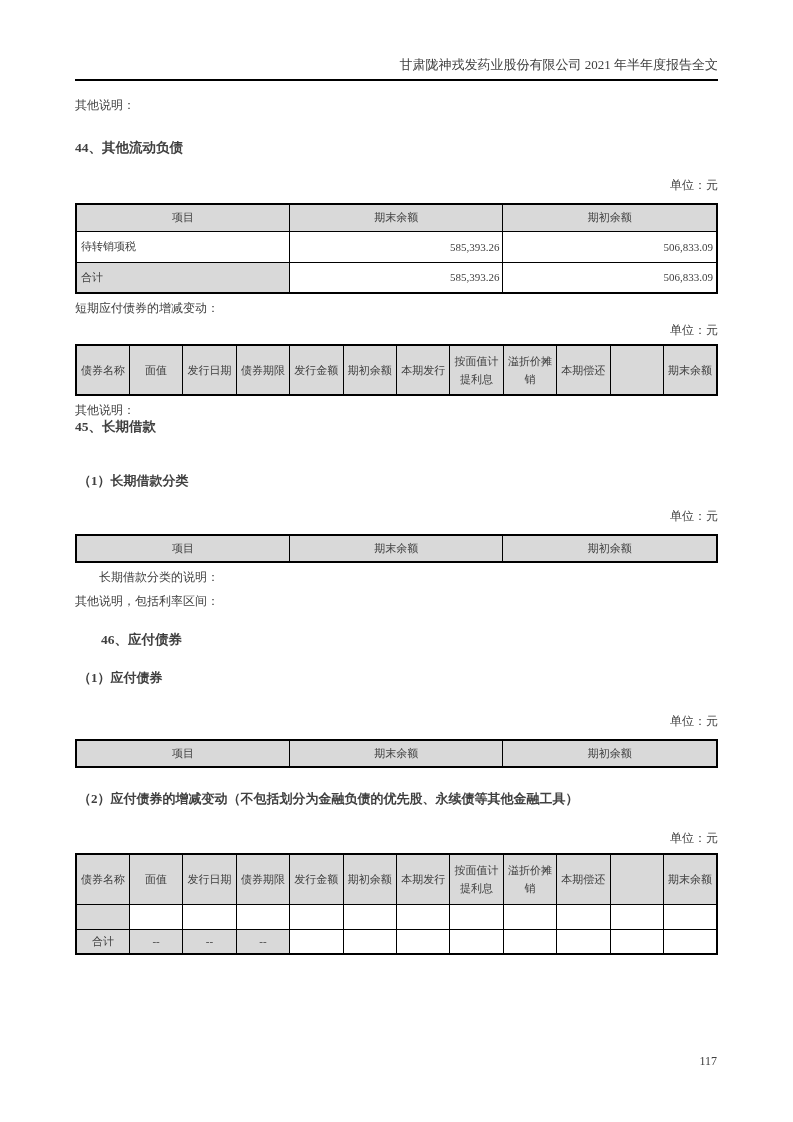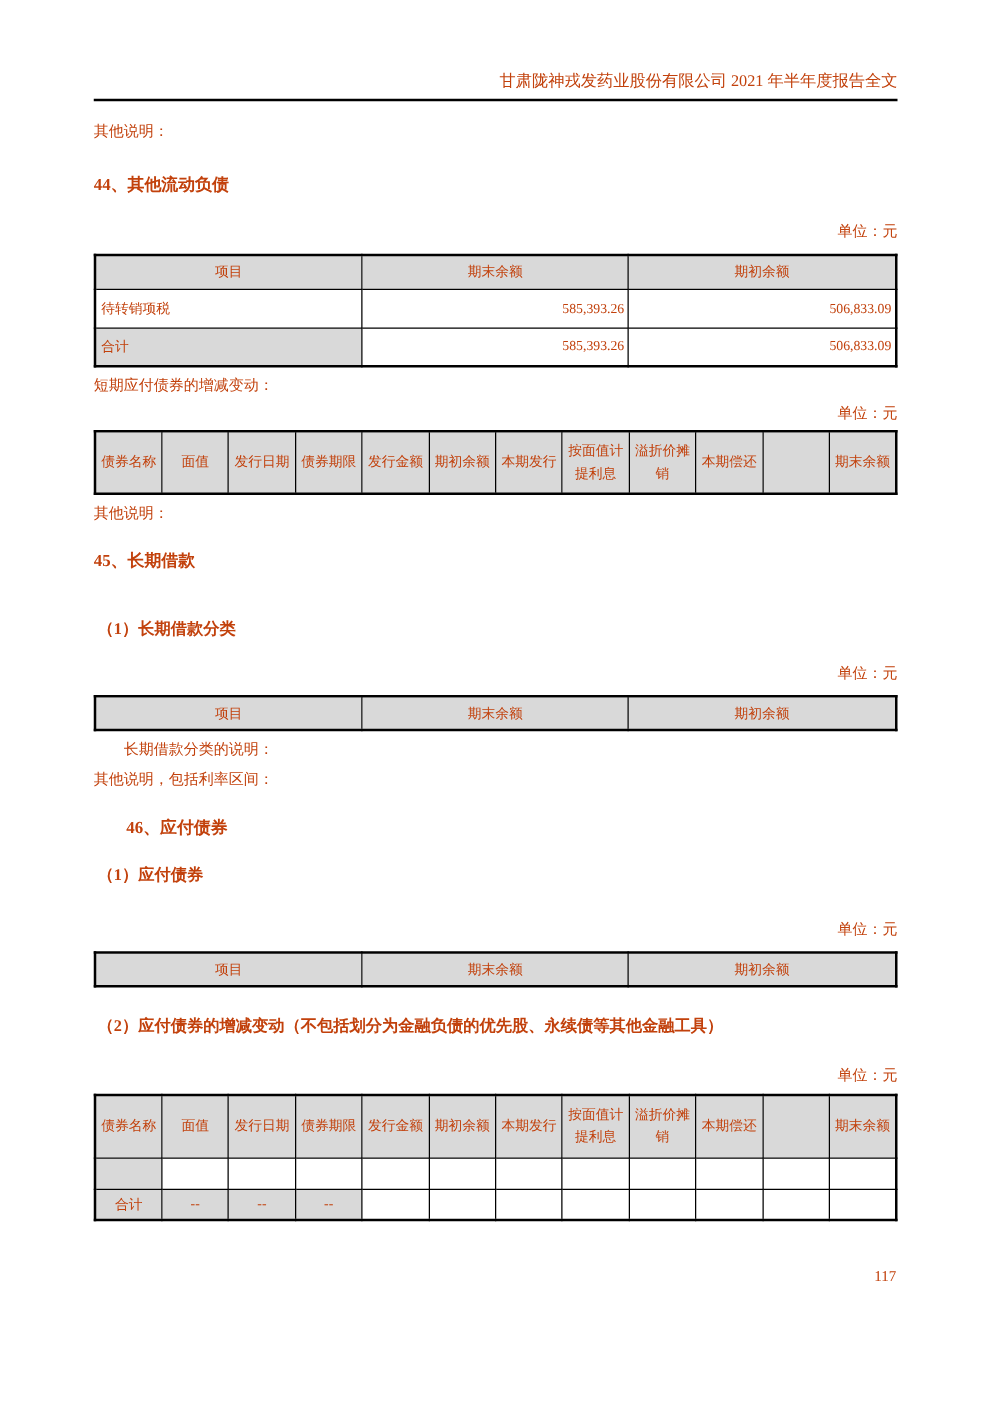--- a/index.html
+++ b/index.html
@@ -3,21 +3,21 @@
 <meta charset="utf-8">
 <style>
   * { margin: 0; padding: 0; box-sizing: border-box; }
   html, body { background: #ffffff; }
   .page {
     position: relative;
     width: 793px;
     height: 1122px;
     background: #ffffff;
     font-family: "Liberation Serif", "DejaVu Serif", serif;
-    color: #c2410c;
+    color: #404040;
     padding: 0 75px;
     overflow: hidden;
   }
   .doc-header {
     padding-top: 56px;
     padding-bottom: 5px;
     border-bottom: 2px solid #000000;
     text-align: right;
     font-size: 13px;
     line-height: 18px;
@@ -69,36 +69,36 @@
   }
   .bond td { height: 25px; padding: 1px 2px; }
   .bond td.ctr { text-align: center; }
   .m-s44-head { margin-top: 26px; }
   .m-unit1 { margin-top: 20px; }
   .m-table1 { margin-top: 10px; }
   .m-shortbond { margin-top: 6px; }
   .m-unit2 { margin-top: 6px; }
   .m-bond1 { margin-top: 6px; }
   .m-note2 { margin-top: 6px; }
-  .m-s45-head { margin-top: 22px; }
+  .m-s45-head { }
   .m-s45-sub { margin-top: 36px; }
   .m-unit3 { margin-top: 18px; }
   .m-table45 { margin-top: 10px; }
   .m-note45a { margin-top: 6px; margin-left: 24px; }
   .m-note45b { margin-top: 8px; }
   .m-s46-head { margin-top: 22px; margin-left: 26px; }
   .m-s46-sub1 { margin-top: 20px; }
   .m-unit4 { margin-top: 26px; }
   .m-table46 { margin-top: 10px; }
   .m-s46-sub2 { margin-top: 22px; }
   .m-unit5 { margin-top: 22px; }
   .m-bond2 { margin-top: 7px; }
   .page-number {
     position: absolute;
-    top: 1014px;
+    top: 1054px;
     right: 76px;
     font-size: 12px;
   }
 </style>
 </head>
 <body>
 
 <div class="page">
 
   <div class="doc-header">

